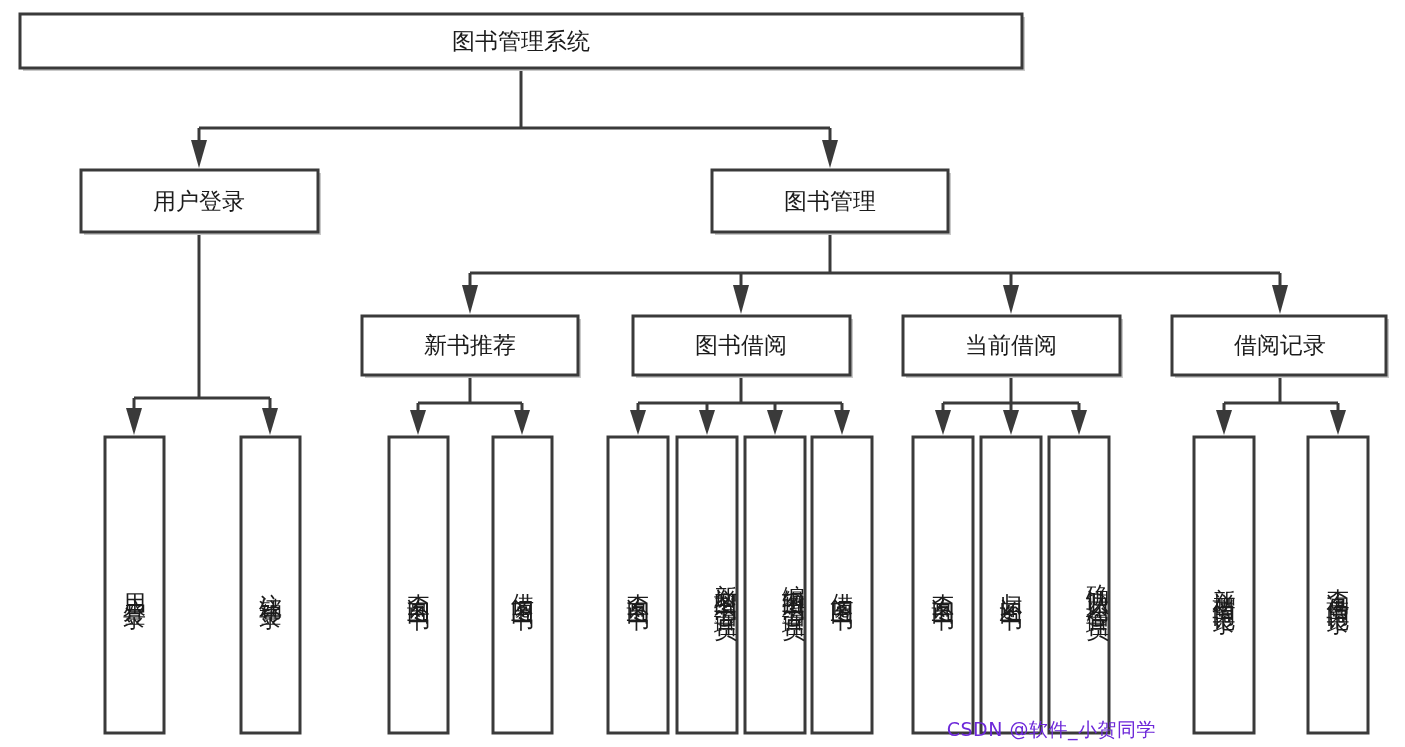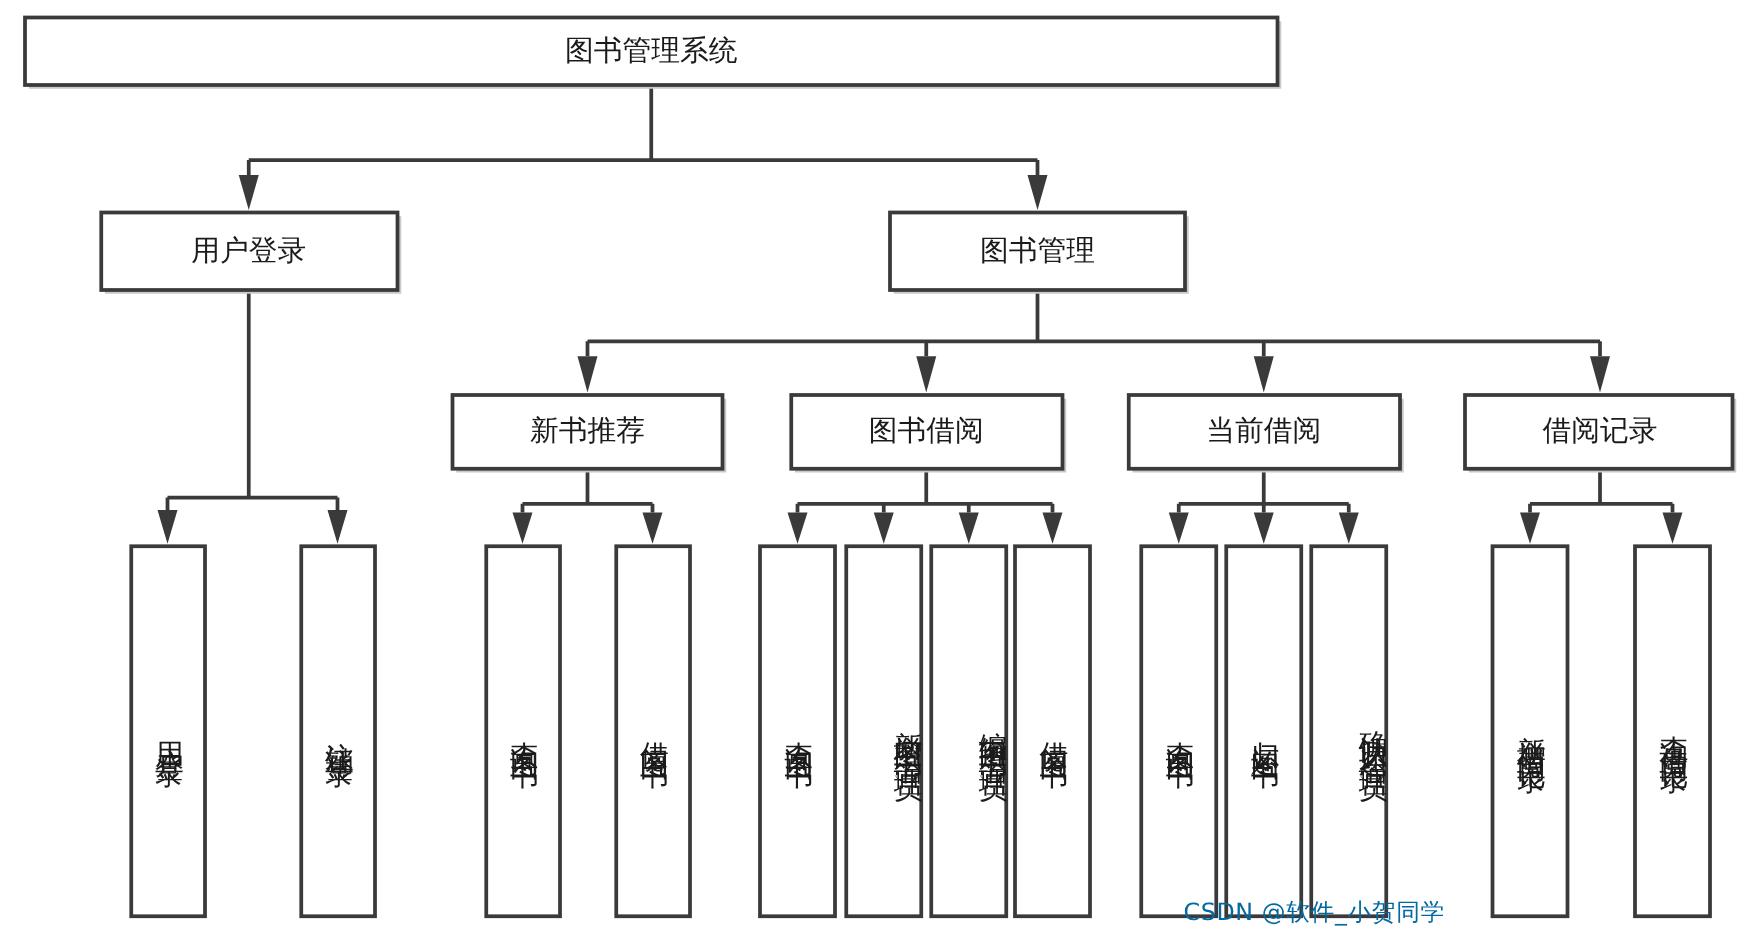--- a/index.html
+++ b/index.html
@@ -70,21 +70,21 @@
   }
   .leaf-label.center-v {
     align-items: center;
   }
   .watermark {
     position: absolute;
     right: 10px;
     bottom: 4px;
     font-family: "DejaVu Sans", "Liberation Sans", sans-serif;
     font-size: 19px;
-    color: #0369a1;
+    color: #6d28d9;
     letter-spacing: 0.5px;
     white-space: nowrap;
   }
 </style>
 </head>
 <body>
 
 <div id="diagram-root">
 
   <svg id="tree-svg" viewBox="0 0 1405 747">

